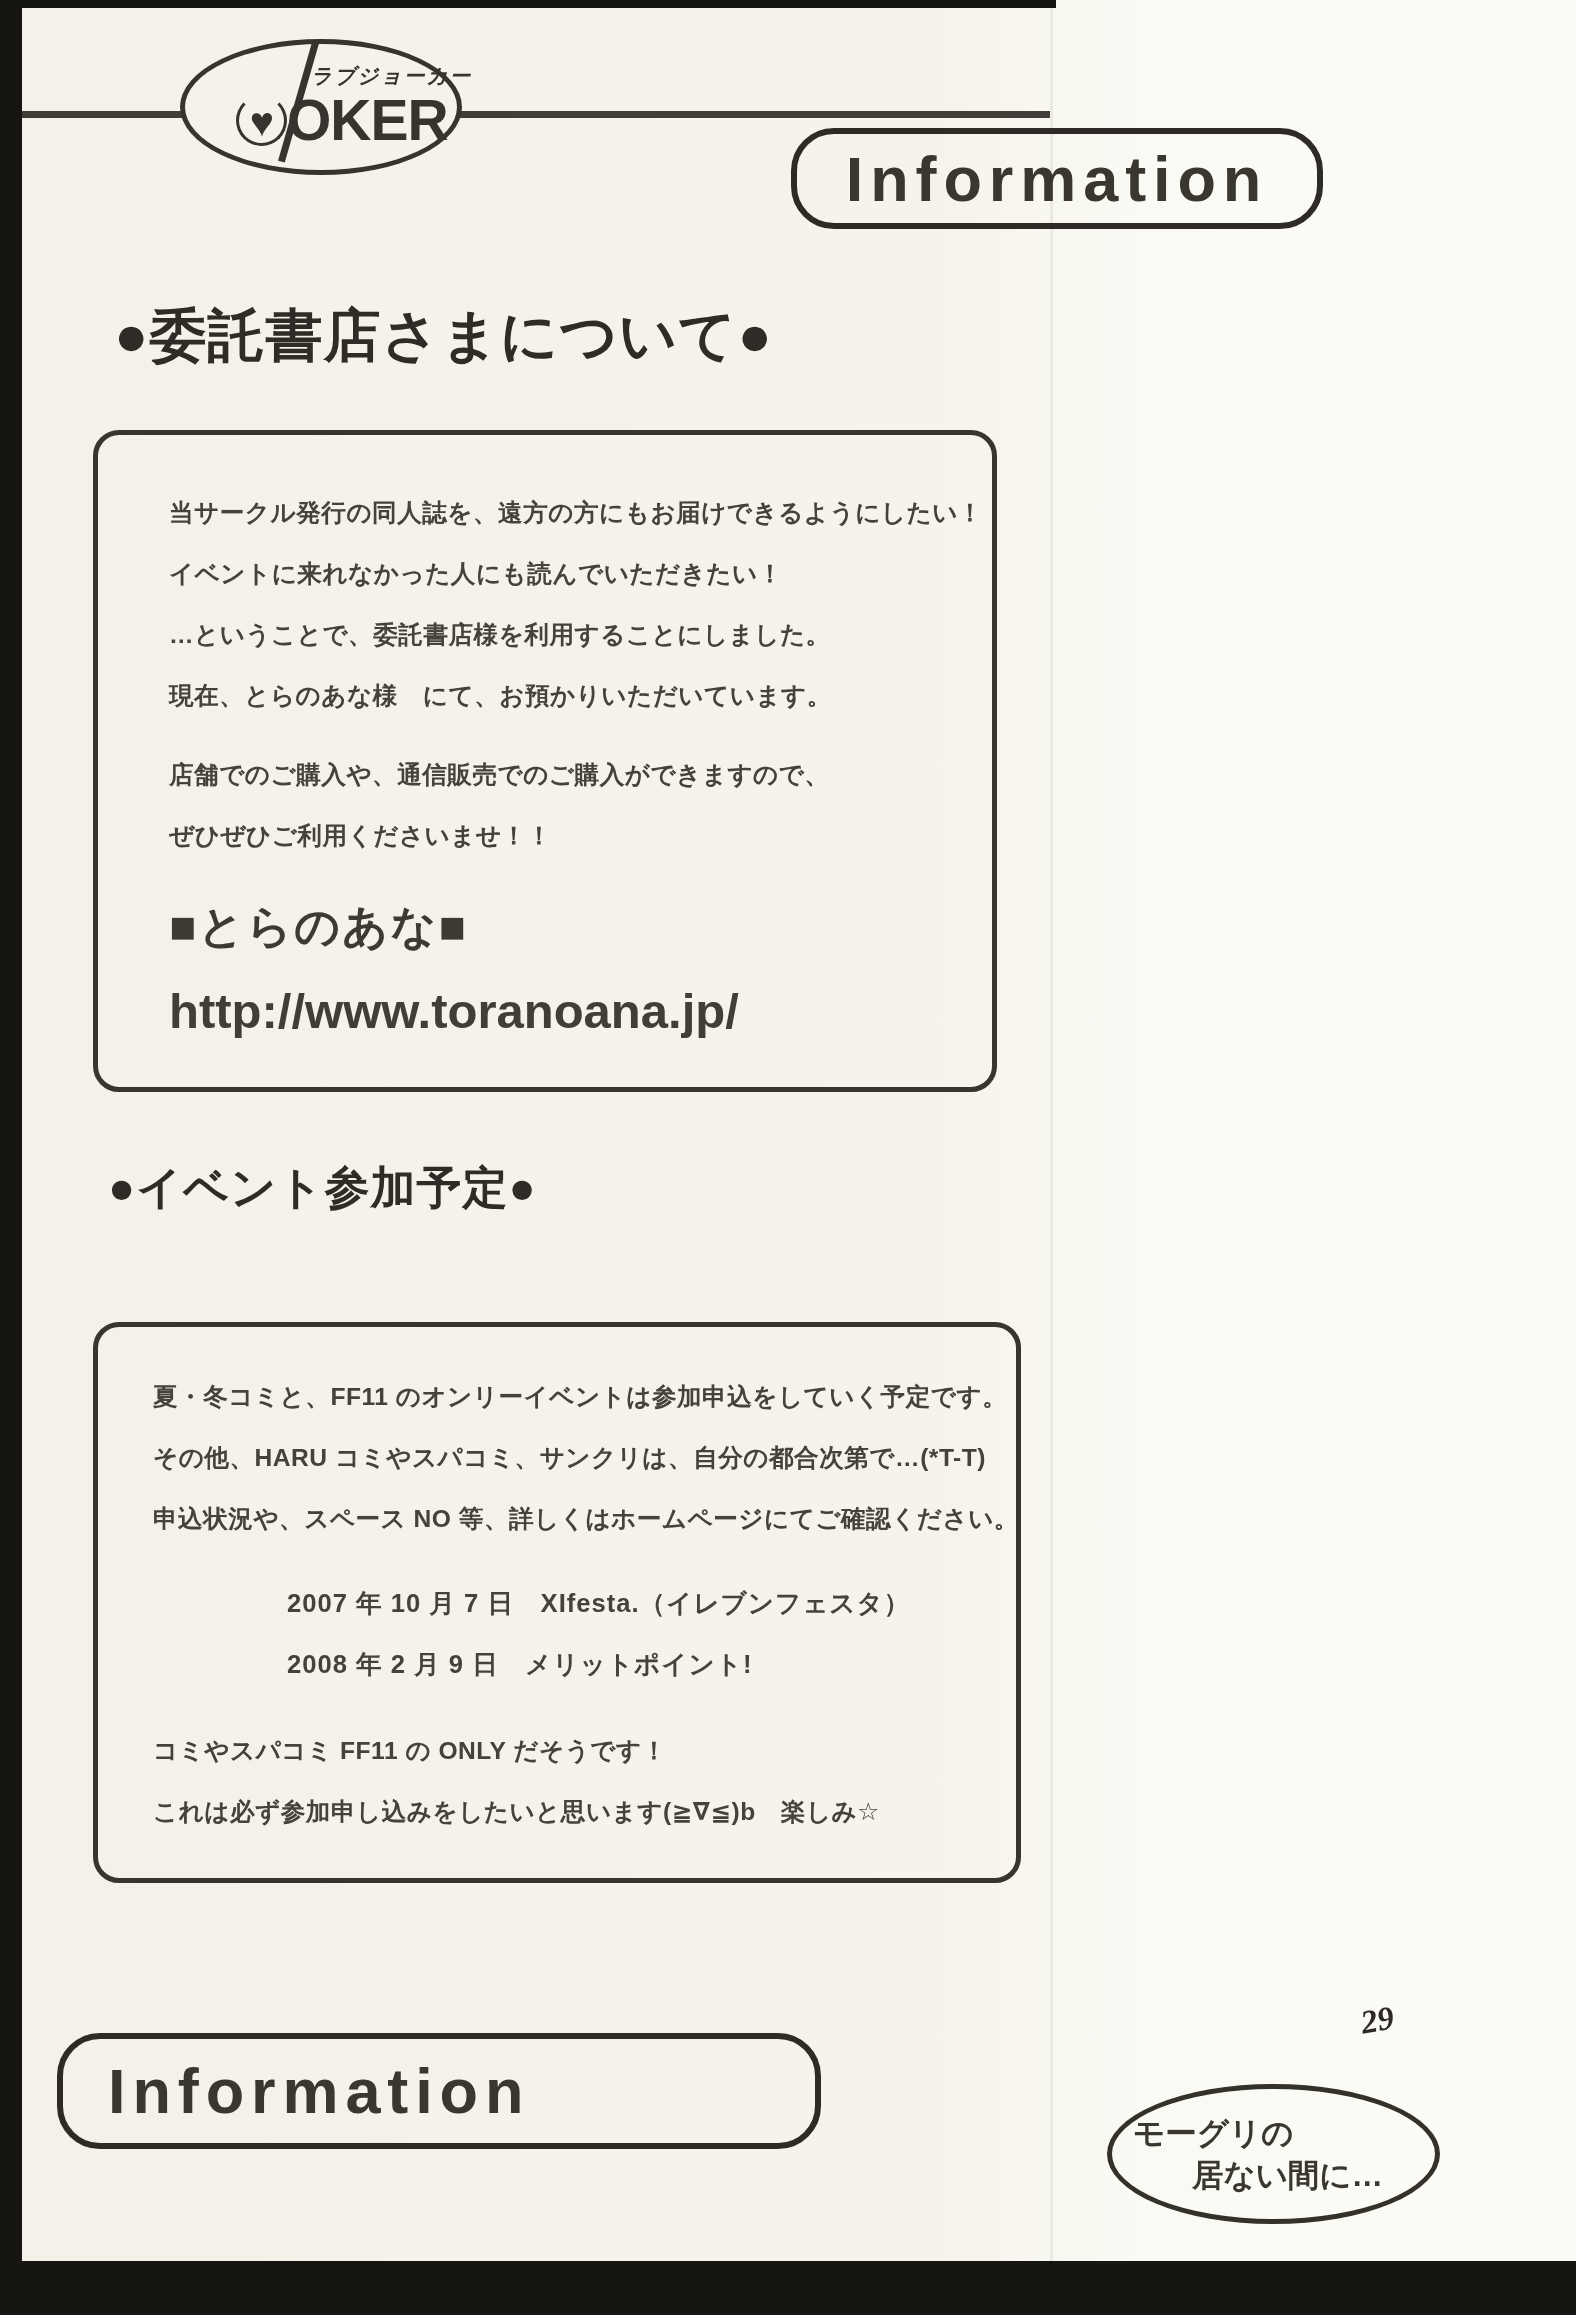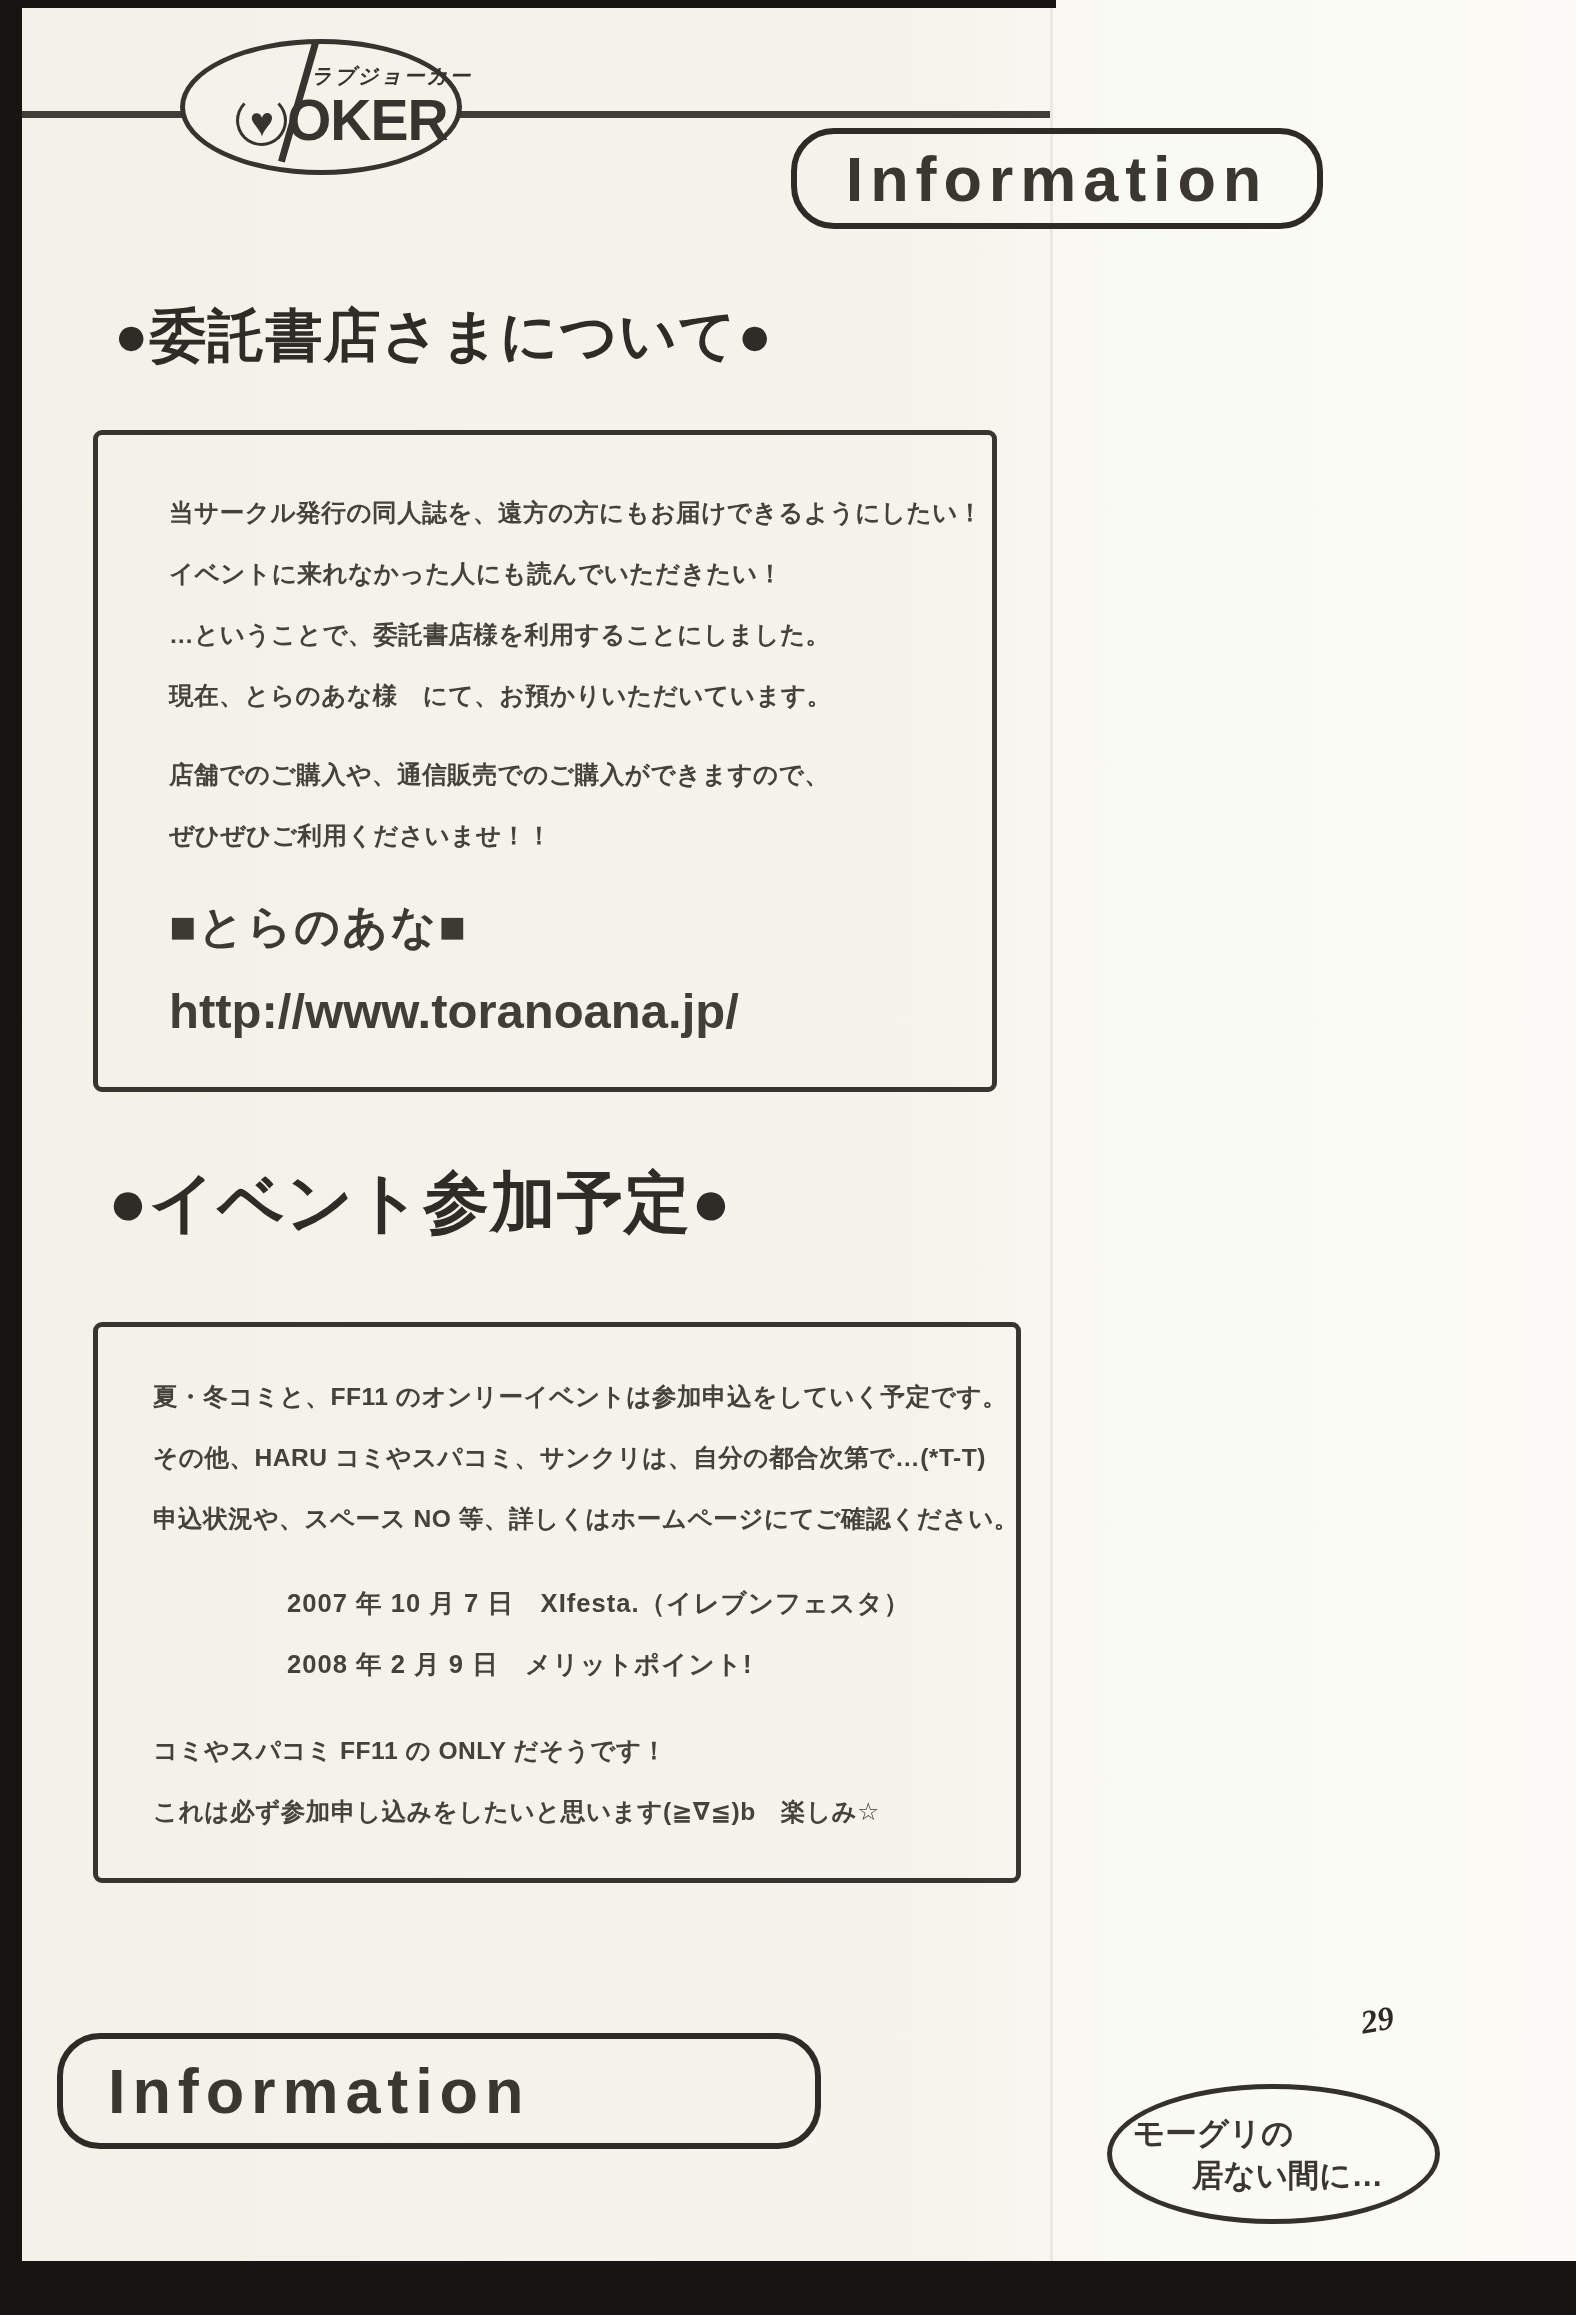--- a/index.html
+++ b/index.html
@@ -36,25 +36,25 @@
     position:absolute; border:6.9px solid #2e2b27; border-radius:43px;
     display:flex; align-items:center; box-sizing:border-box; background:transparent; z-index:2;
   }
   .banner-top    { left:791px; top:128px; width:532px; height:101px; justify-content:center; }
   .banner-bottom { left:57px;  top:2033px; width:764px; height:116px; padding-left:45px; }
   .banner-text   { font-weight:900; font-size:63px; color:#3a3731; letter-spacing:6.9px; white-space:nowrap; }
 
   
   .section-heading { position:absolute; font-weight:900; color:#2f2b26; white-space:nowrap; }
   .heading-1 { left:114px; top:298px;  font-size:57px; letter-spacing:1px; }
-  .heading-2 { left:108px; top:1158px; font-size:66px; letter-spacing:1px;text-align:right; }
+  .heading-2 { left:108px; top:1158px; font-size:45px; letter-spacing:1px;text-align:right; }
 
   
   .content-box {
-    position:absolute; border:5.9px solid #383430; border-radius:9px;
+    position:absolute; border:5.9px solid #383430; border-radius:26px;
     box-sizing:border-box; background:transparent;
   }
   .box1 { left:93px; top:430px;  width:904px; height:662px; padding:47px 27.6px 0 71px; }
   .box2 { left:93px; top:1322px; width:928px; height:561px; padding:39px 29.6px 0 55px; }
 
   .body-line { font-size:24.6px; font-weight:bold; line-height:61px; color:#45423c; white-space:nowrap; letter-spacing:0.5px; }
   .gap-before { margin-top:17.7px; }
   .store-line { font-size:45px; font-weight:900; color:#3d3a34; margin-top:31.5px; white-space:nowrap; letter-spacing:2px; }
   .url-line   { font-size:49px; font-weight:bold; color:#413e38; margin-top:25.6px; white-space:nowrap; letter-spacing:0px; }
 

